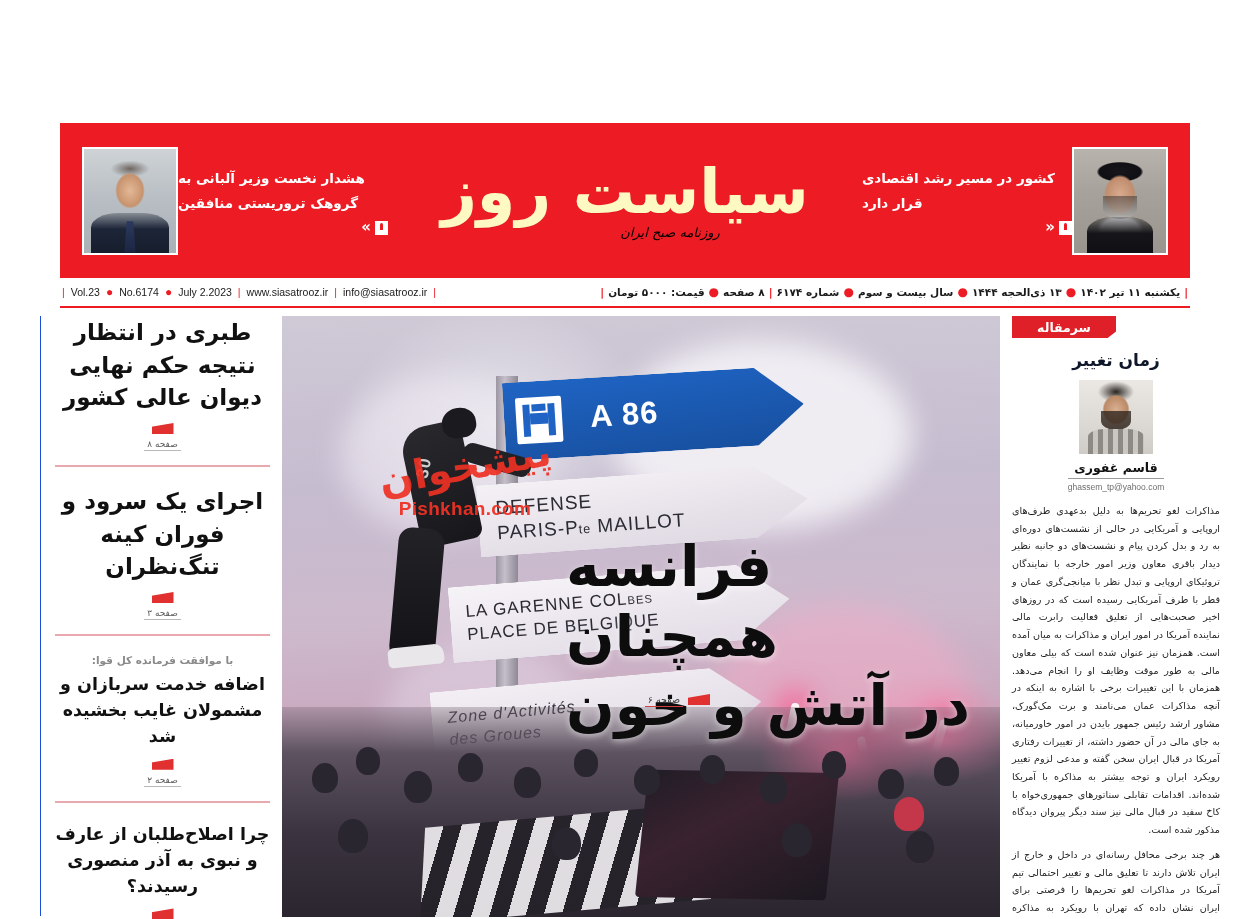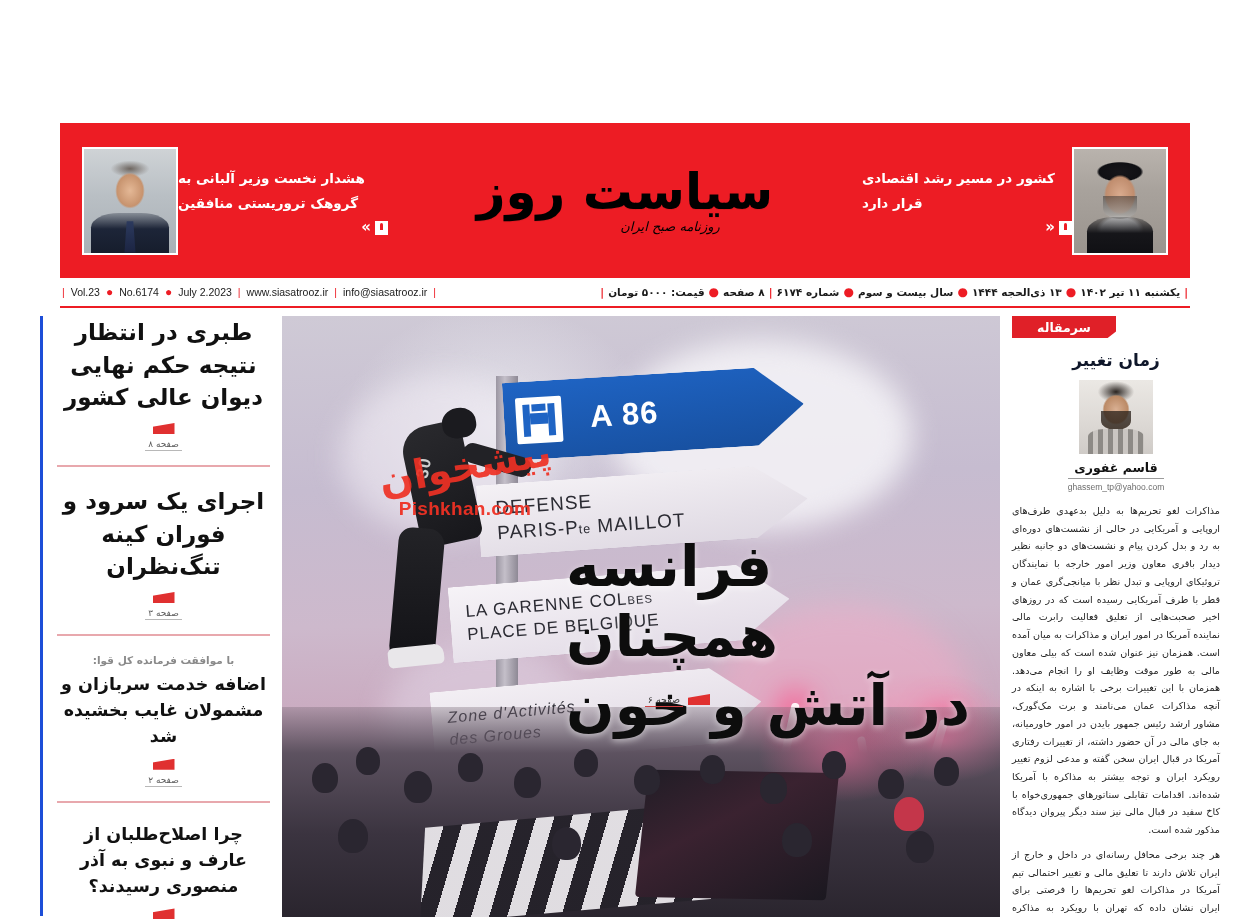--- a/index.html
+++ b/index.html
@@ -127,22 +127,22 @@
     flex: 1 1 auto;
     text-align: center;
     position: relative;
     height: 100%;
     display: flex;
     flex-direction: column;
     align-items: center;
     justify-content: center;
   }
   .mast-title {
-    color: #000000;
-    font-size: 50px;
+    color: #fef9c3;
+    font-size: 62px;
     font-weight: bold;
     letter-spacing: -1px;
     line-height: 1;
     font-family: "DejaVu Sans", "Liberation Sans", sans-serif;
     text-shadow: 0 1px 0 rgba(0,0,0,0.06);
     white-space: nowrap;
   }
   .mast-sub {
     color: #000000;
     font-size: 13px;
@@ -168,21 +168,21 @@
   .info-fa { direction: rtl; display: flex; align-items: center; gap: 4px; white-space: nowrap; font-weight: bold; }
   .info-en { direction: ltr; display: flex; align-items: center; gap: 6px; white-space: nowrap; font-family: "Liberation Sans", sans-serif; }
   .dot { color: #ed1c24; font-size: 12px; line-height: 1; }
   .pipe { color: #ed1c24; }
 
   
   .col-left {
     position: absolute;
     left: 40px; top: 316px;
     width: 230px; height: 600px;
-    border-left: 3px solid #1d4ed8;
+    border-left: 1px solid #1d4ed8;
     padding-left: 14px;
     direction: rtl;
     text-align: center;
   }
 
   .side-item { padding-bottom: 6px; }
   .side-kicker {
     font-size: 10.5px;
     color: #8a8a8a;
     margin-bottom: 5px;

